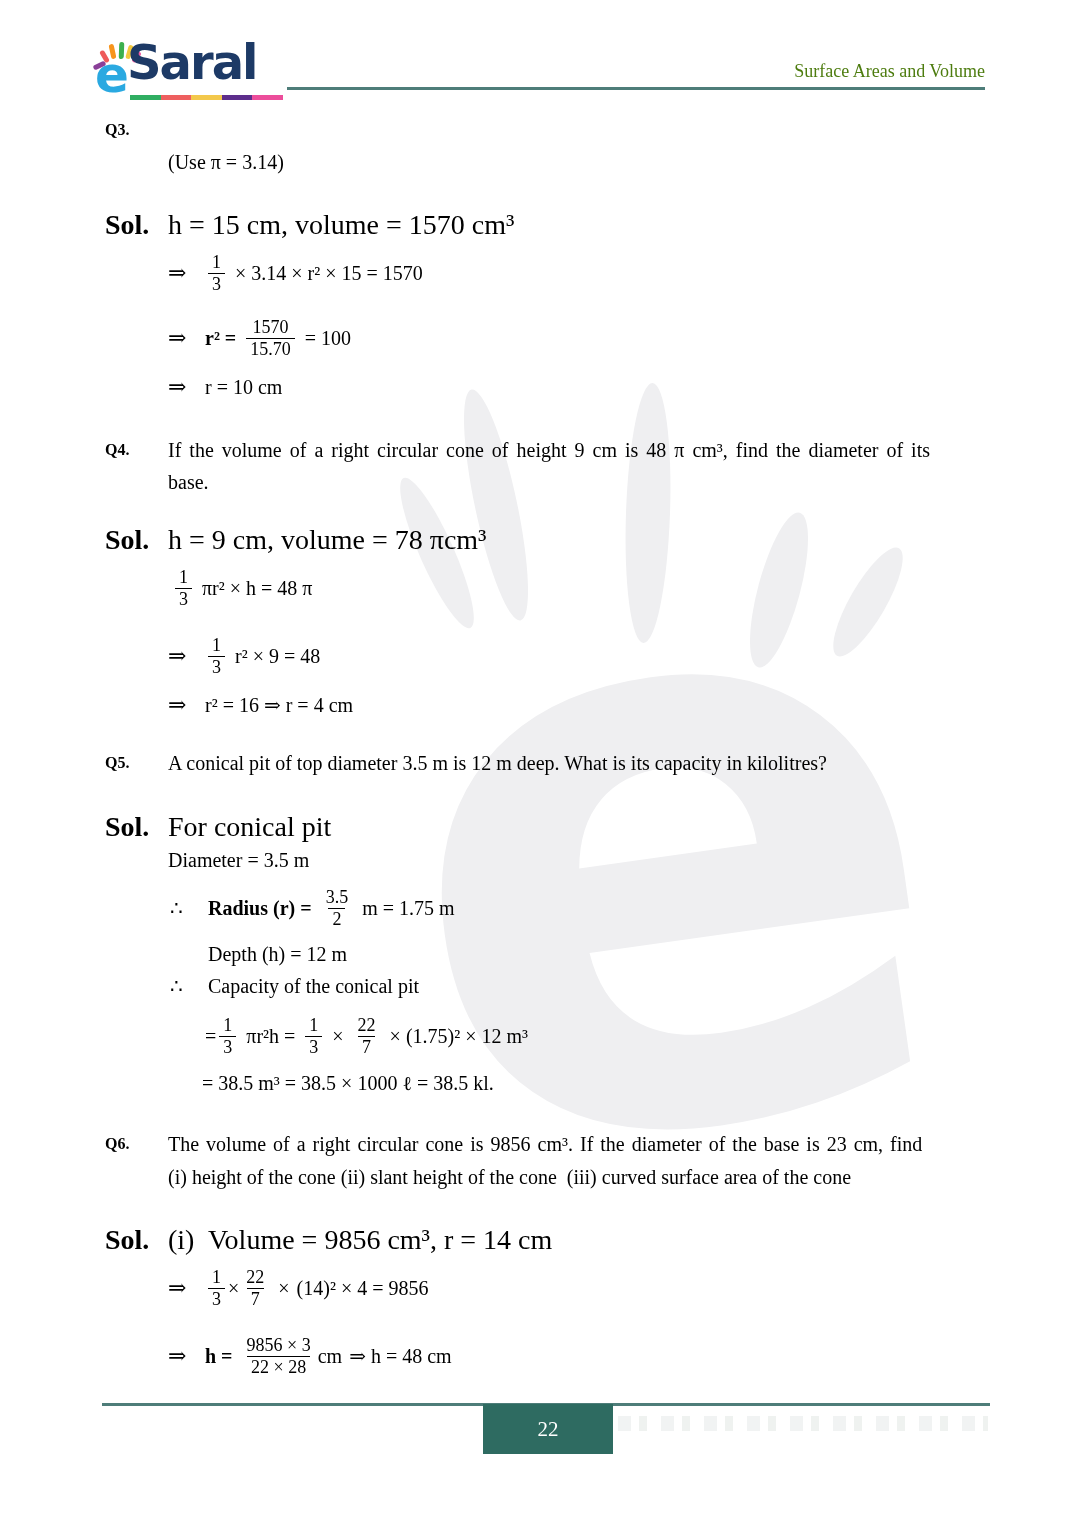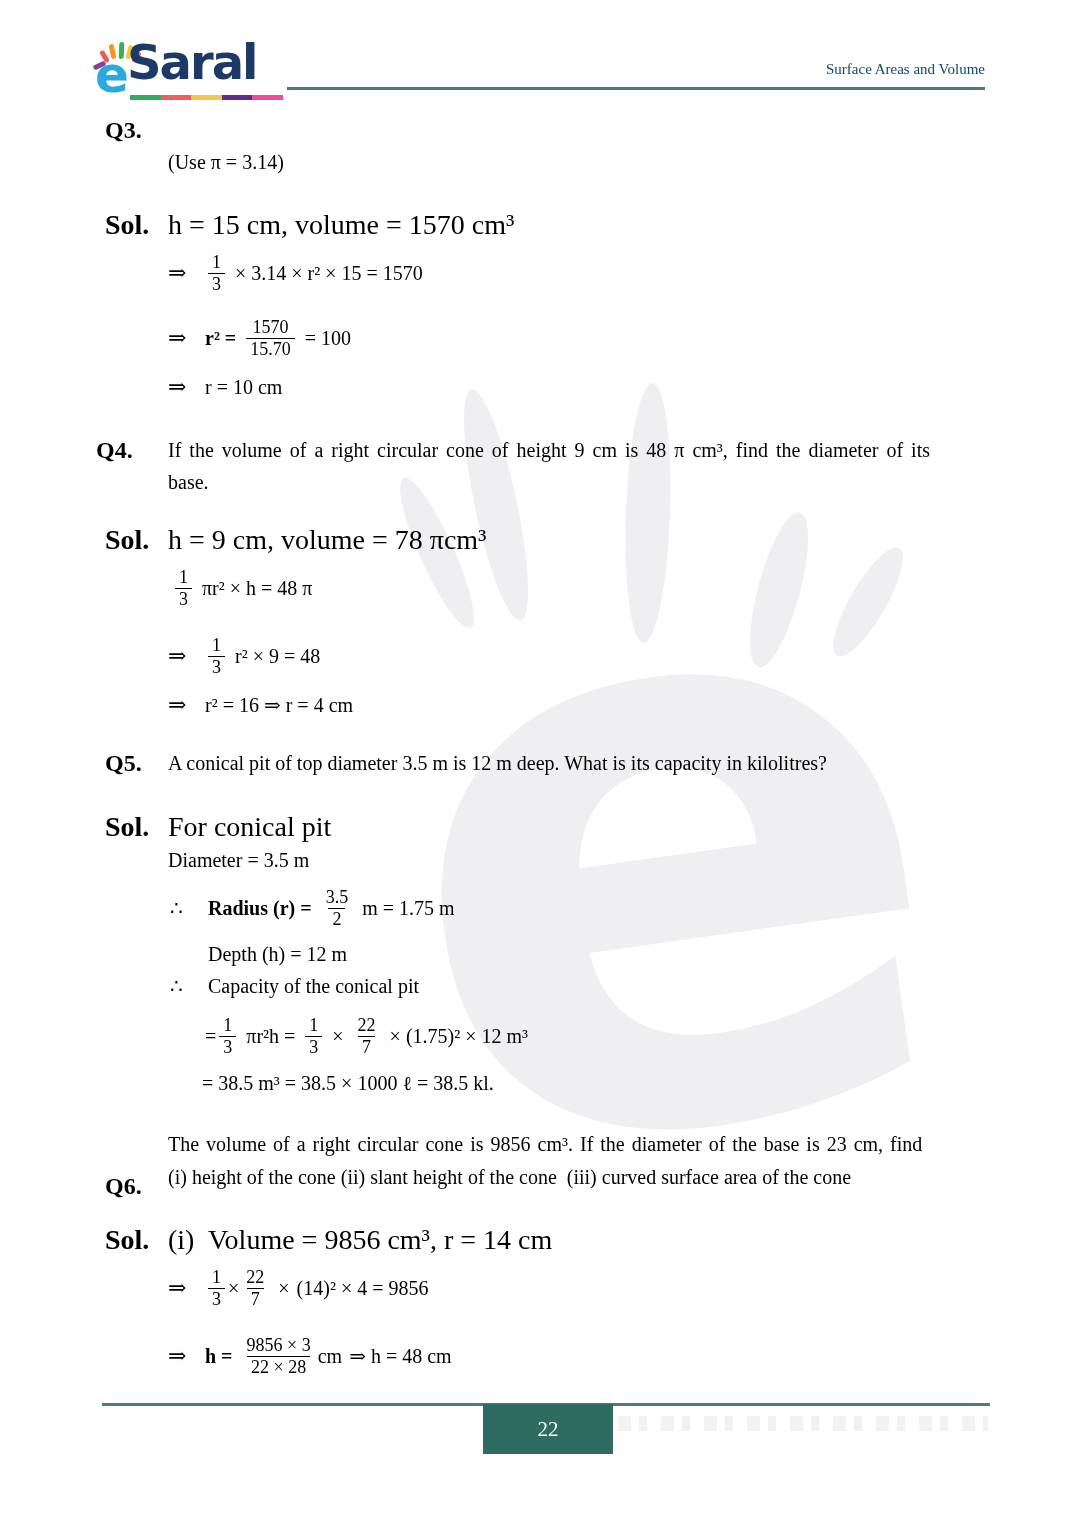--- a/index.html
+++ b/index.html
@@ -22,24 +22,24 @@
   .f-green {left:23px;top:0px;width:5px;height:17px;transform:rotate(2deg);background:#3cb04e;}
   .f-yellow{left:31px;top:3px;width:5px;height:14px;transform:rotate(16deg);background:#f3c93e;}
   .f-pink  {left:38px;top:9px;width:5px;height:12px;transform:rotate(33deg);background:#ef5ba1;}
   .logo-e{position:absolute;left:95px;top:50px;font-family:"DejaVu Sans",sans-serif;
           font-weight:bold;font-size:50px;line-height:1;color:#2aa9e1;}
   .logo-saral{position:absolute;left:127px;top:38px;font-family:"DejaVu Sans",sans-serif;
           font-weight:bold;font-size:48px;line-height:1;color:#1d3a66;letter-spacing:-2px;}
   .logo-underline{position:absolute;left:130px;top:95px;width:153px;height:5px;
           background:linear-gradient(90deg,#2fae62 0 20%,#ee5f5f 20% 40%,#f3c84b 40% 60%,#5d2e8c 60% 80%,#ec4d9b 80% 100%);}
   .header-line{position:absolute;left:287px;top:87px;width:698px;height:3px;background:#4e7d79;}
-  .header-title{position:absolute;right:94px;top:61px;font-size:15px;color:#0c4a6e;}
-
-  
-  .qlabel{position:absolute;font-weight:bold;font-size:24px;line-height:30px;white-space:pre;}
+  .header-title{position:absolute;right:94px;top:61px;font-size:18px;color:#4d7c0f;}
+
+  
+  .qlabel{position:absolute;font-weight:bold;font-size:16px;line-height:30px;white-space:pre;}
   .qtext{position:absolute;font-size:20px;line-height:30px;white-space:pre;}
   .ws3{word-spacing:3px;}
   .ws2{word-spacing:2px;}
   .solrow{position:absolute;display:flex;align-items:baseline;font-size:28px;line-height:30px;white-space:pre;}
   .sol-label{font-weight:bold;width:63px;flex:none;}
   .sol-mark{width:40px;flex:none;}
   .row{position:absolute;display:flex;align-items:center;height:52px;font-size:20px;white-space:pre;}
   .row-s{position:absolute;display:flex;align-items:center;height:30px;font-size:20px;white-space:pre;}
   .arrow{width:37px;flex:none;font-size:22px;}
   .mark{width:38px;flex:none;font-size:20px;}
@@ -114,21 +114,21 @@
       <span class="den">15.70</span>
     </span>
     <span class="mtext-l">= 100</span>
   </div>
 
   <div class="row-s" style="left:168px;top:372px">
     <span class="arrow">⇒</span>
     <span>r = 10 cm</span>
   </div>
 
-  <div class="qlabel" style="left:96px;top:435px">Q4.</div>
+  <div class="qlabel" style="left:105px;top:435px">Q4.</div>
   <div class="qtext ws3" style="left:168px;top:435px">If the volume of a right circular cone of height 9 cm is 48 π cm³, find the diameter of its</div>
   <div class="qtext" style="left:168px;top:467px">base.</div>
 
   <div class="solrow" style="left:105px;top:525px">
     <span class="sol-label">Sol.</span>
     <span>h = 9 cm, volume = 78 πcm³</span>
   </div>
 
   <div class="row" style="left:172px;top:562px">
     <span class="frac">
@@ -192,21 +192,21 @@
     <span class="mtext">×</span>
     <span class="frac">
       <span class="num">22</span>
       <span class="den">7</span>
     </span>
     <span class="mtext-l">× (1.75)² × 12 m³</span>
   </div>
 
   <div class="qtext" style="left:202px;top:1068px">= 38.5 m³ = 38.5 × 1000 ℓ = 38.5 kl.</div>
 
-  <div class="qlabel" style="left:105px;top:1171px">Q6.</div>
+  <div class="qlabel" style="left:105px;top:1129px">Q6.</div>
   <div class="qtext ws2" style="left:168px;top:1129px">The volume of a right circular cone is 9856 cm³. If the diameter of the base is 23 cm, find</div>
   <div class="qtext" style="left:168px;top:1162px">(i) height of the cone (ii) slant height of the cone  (iii) curved surface area of the cone</div>
 
   <div class="solrow" style="left:105px;top:1225px">
     <span class="sol-label">Sol.</span>
     <span class="sol-mark">(i)</span>
     <span>Volume = 9856 cm³, r = 14 cm</span>
   </div>
 
   <div class="row" style="left:168px;top:1262px">

